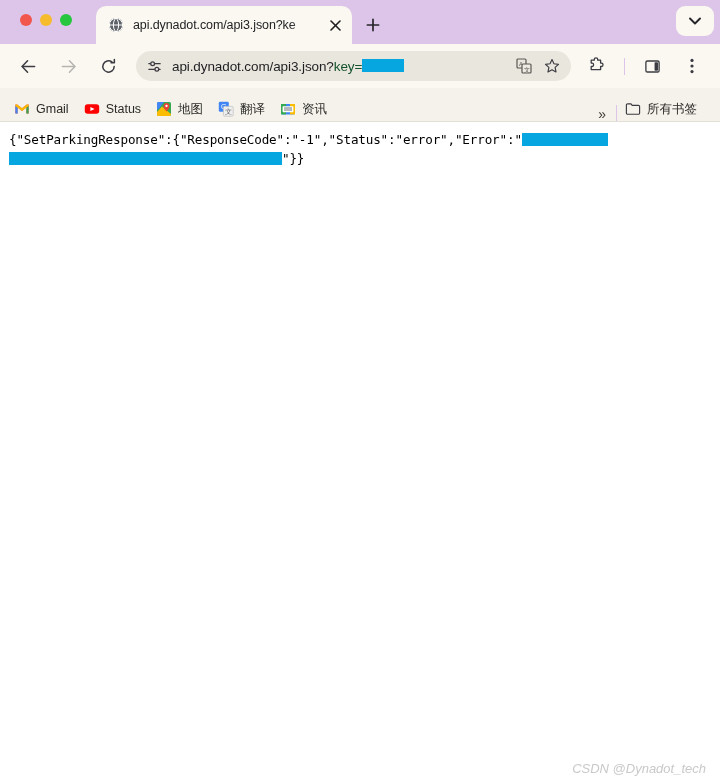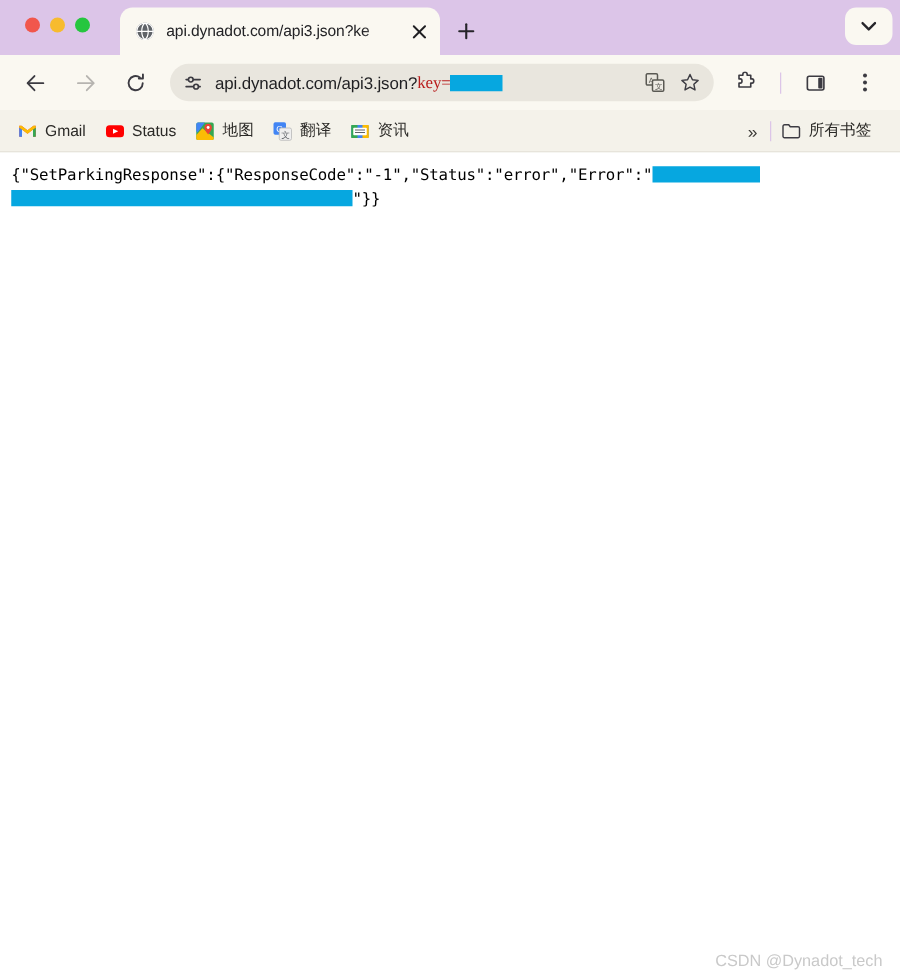--- a/index.html
+++ b/index.html
@@ -164,24 +164,24 @@
     margin-right: 6px;
   }
   .omni-url {
     flex: 1 1 auto;
     font-size: 13.5px;
     color: #1F1F22;
     white-space: nowrap;
     overflow: hidden;
     letter-spacing: -0.1px;
     display: flex;
-    align-items: center;
+    align-items: flex-start;
     min-width: 0;
   }
-  .omni-url .dim { color: #b91c1c; font-family: Liberation Serif, serif; }
+  .omni-url .dim { color: #14532d; }
   .redact {
     display: inline-block;
     background: #06A7E0;
     height: 13px;
     vertical-align: middle;
   }
   .omni-url .redact { width: 42px; margin-left: 0px; }
   .omni-act {
     width: 26px; height: 26px;
     flex: none;
@@ -204,21 +204,21 @@
     flex: none;
   }
 
   
   .bookmarks {
     height: 34px;
     background: #F4F2EA;
     border-bottom: 1px solid #E2DFD6;
     flex: none;
     display: flex;
-    align-items: center;
+    align-items: flex-end;
     padding: 0 10px 0 12px;
     box-sizing: border-box;
   }
   .bm {
     display: flex;
     align-items: center;
     height: 24px;
     padding: 0 7px 0 2px;
     border-radius: 6px;
     margin-right: 6px;
@@ -300,20 +300,21 @@
 
   
   .watermark {
     position: absolute;
     right: 14px;
     bottom: 8px;
     font-size: 13px;
     color: #C9C9C9;
     font-family: "Liberation Sans", sans-serif;
     white-space: nowrap;
+    font-style: italic;
   }
 </style>
 </head>
 <body>
 
 <div class="browser">
 
   <div class="tabstrip">
 
     <div class="traffic-lights">

